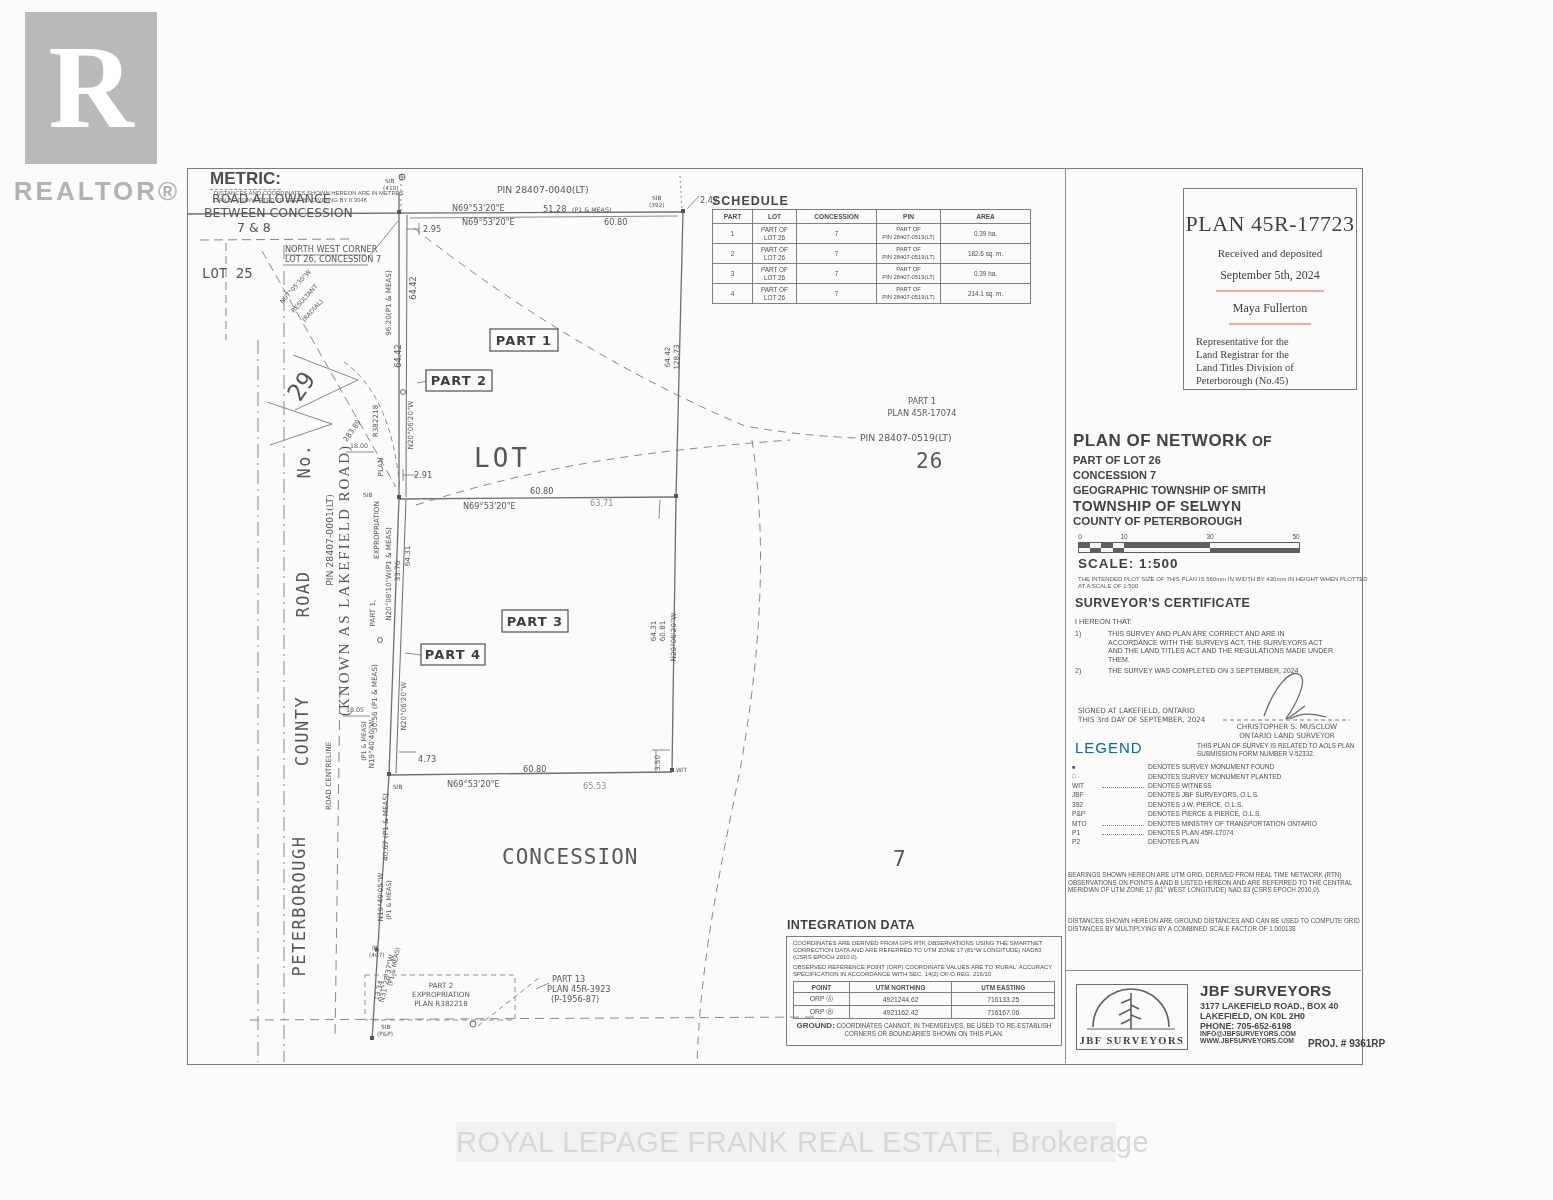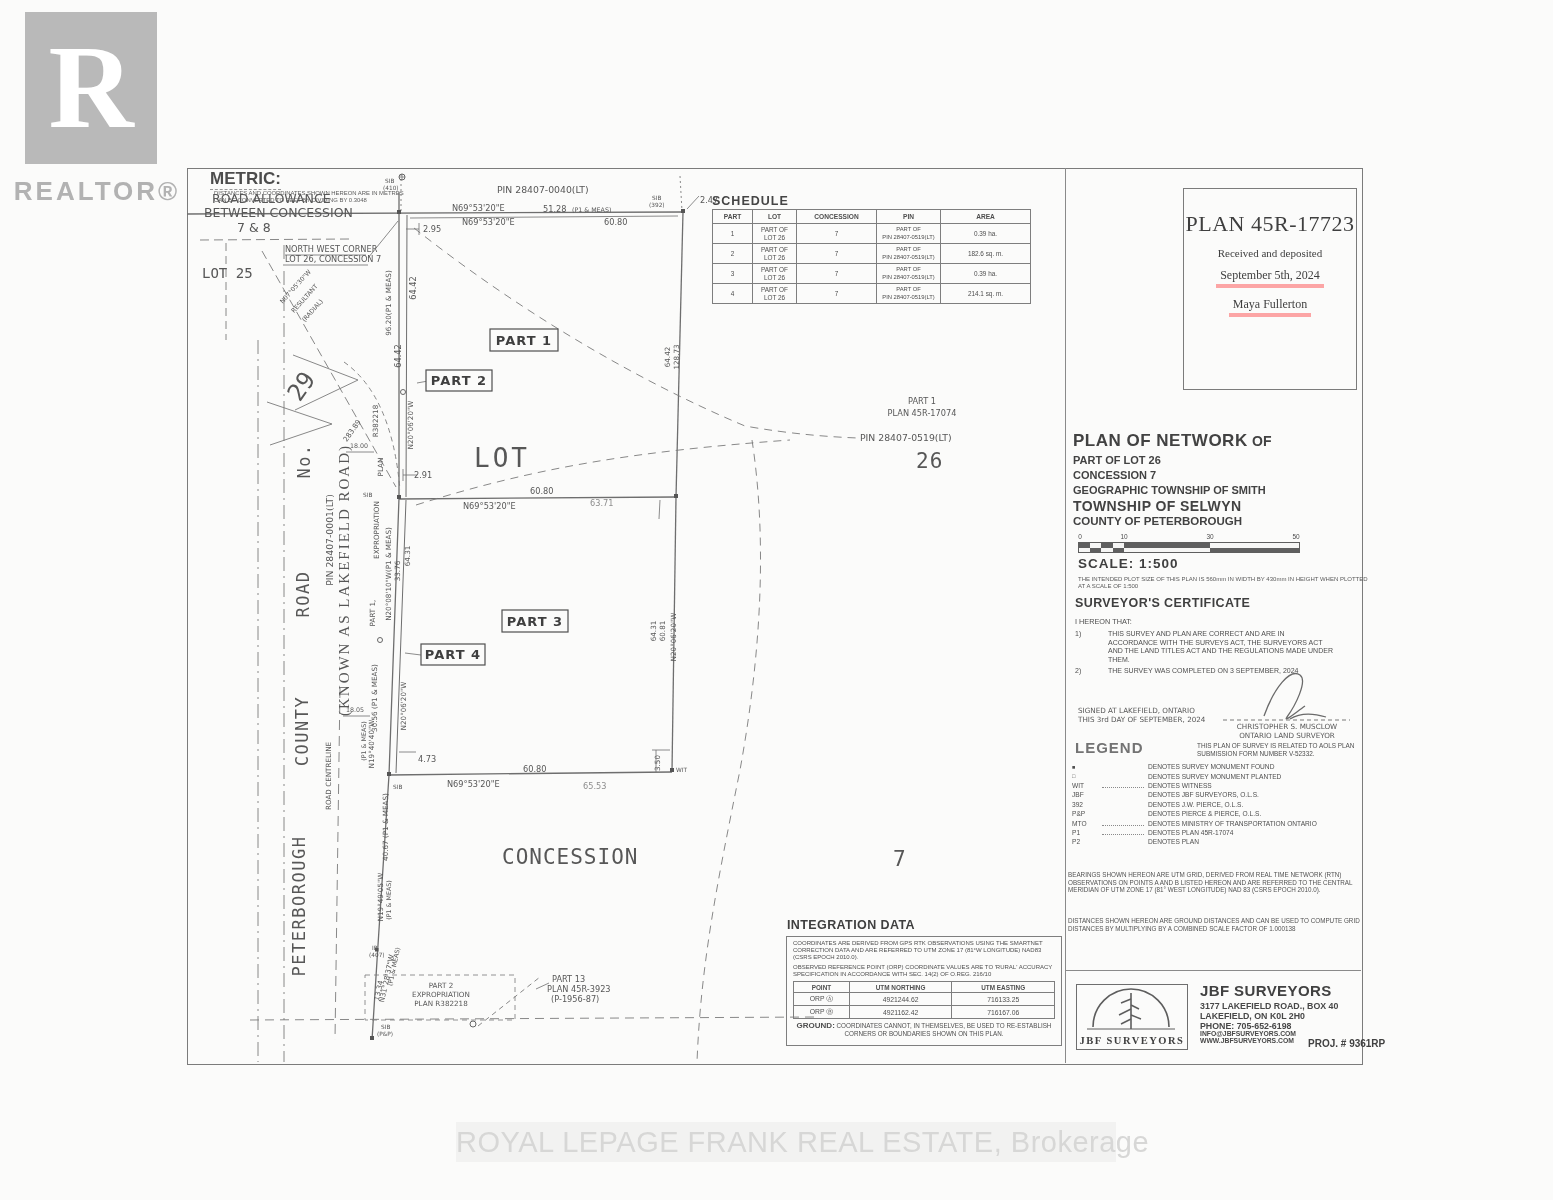--- a/index.html
+++ b/index.html
@@ -27,21 +27,21 @@
   table.sched th,table.sched td{border:1px solid #7e7e7e;text-align:center;vertical-align:middle;padding:0;}
   table.sched th{height:13px;font-size:6.6px;font-weight:bold;}
   table.sched td{height:19px;}
   .prelines{white-space:pre-line;line-height:7.5px;}
   .pincell{font-size:5.8px;}
   
   .deposit{left:1183px;top:188px;width:172px;height:200px;border:1.2px solid #7b7b7b;
     font-family:"Liberation Serif",serif;color:#3f3f3f;text-align:center;}
   .dep-plan{font-size:22px;margin-top:22px;letter-spacing:.5px;}
   .dep-recv{font-size:11px;margin-top:10px;}
-  .dep-date,.dep-name{font-size:12px;margin-top:9px;display:inline-block;border-bottom:4px solid #fca5a5;padding:0 4px 1px;}
+  .dep-date,.dep-name{font-size:12px;margin-top:9px;display:inline-block;border-bottom:2px solid #fca5a5;padding:0 4px 7px;}
   .dep-rep{font-size:10.5px;margin:10px 12px 0;text-align:left;white-space:pre-line;line-height:13px;}
   
   .tb{left:1073px;top:431px;width:290px;color:#424242;}
   .tb-title{font-size:17px;font-weight:bold;letter-spacing:.5px;}
   .tb-of{font-size:14px;font-weight:bold;}
   .tb-l1{font-size:11px;font-weight:bold;margin-top:3px;}
   .tb-l4{font-size:14px;font-weight:bold;margin-top:2px;letter-spacing:.4px;}
   .tb-l5{font-size:11.5px;font-weight:bold;margin-top:1px;}
   
   .sbar-wrap{left:1078px;top:533px;width:222px;height:26px;}
@@ -53,21 +53,21 @@
   .b{background:#5f5f5f;} .w{background:#f6f6f5;}
   .scale-label{left:1078px;top:556px;font-size:13.5px;font-weight:bold;color:#3f3f3f;letter-spacing:1px;}
   .plot-note{left:1078px;top:576px;width:292px;font-size:6px;line-height:7.3px;color:#5a5a5a;}
   
   .cert-h{left:1075px;top:596px;font-size:12.5px;font-weight:bold;color:#3f3f3f;letter-spacing:.4px;}
   .cert-intro{left:1075px;top:617px;font-size:7.3px;color:#4e4e4e;}
   .cert-item{left:1075px;width:270px;font-size:7px;line-height:8.6px;color:#4e4e4e;display:flex;}
   .cert-no{width:33px;flex:none;}
   .aols{left:1197px;top:742px;width:158px;font-size:6.4px;line-height:7.6px;color:#4e4e4e;}
   
-  .legend-h{left:1075px;top:739px;font-size:15px;font-weight:bold;letter-spacing:1px;color:#737373;}
+  .legend-h{left:1075px;top:739px;font-size:15px;font-weight:normal;letter-spacing:1px;color:#0369a1;}
   .legend{left:1072px;top:762px;width:290px;font-size:6.6px;color:#4e4e4e;}
   .lg-row{display:flex;align-items:center;height:9.4px;}
   .lg-sym{width:30px;flex:none;}
   .lg-lead{width:46px;flex:none;}
   .lg-row.dots .lg-lead{border-bottom:1px dotted #8a8a8a;height:1px;align-self:center;margin-top:4px;margin-right:4px;width:42px;}
   .note-par{left:1068px;width:300px;font-size:6.3px;line-height:7.6px;color:#525252;}
   
   .int-h{left:787px;top:918px;font-size:12.5px;font-weight:bold;color:#3f3f3f;letter-spacing:.4px;}
   .int-box{left:786px;top:936px;width:274px;height:108px;border:1px solid #7e7e7e;font-size:6px;color:#4f4f4f;}
   .int-note{margin:3px 6px 0;line-height:7px;}
@@ -172,20 +172,24 @@
     <td>214.1 sq. m.</td>
   </tr>
 </tbody>
   </table>
 
 <div class="abs deposit">
   <div class="dep-plan">PLAN 45R-17723</div>
   <div class="dep-recv">Received and deposited</div>
   <div><span class="dep-date">September 5th, 2024</span></div>
   <div><span class="dep-name">Maya Fullerton</span></div>
+  <div class="dep-rep">Representative for the
+Land Registrar for the
+Land Titles Division of
+Peterborough  (No.45)</div>
 </div>
 
 <div class="abs tb">
   <div><span class="tb-title">PLAN OF NETWORK</span>
        <span class="tb-of">OF</span></div>
   <div class="tb-l1">PART OF LOT 26</div>
   <div class="tb-l1">CONCESSION 7</div>
   <div class="tb-l1">GEOGRAPHIC TOWNSHIP OF SMITH</div>
   <div class="tb-l4">TOWNSHIP OF SELWYN</div>
   <div class="tb-l5">COUNTY OF PETERBOROUGH</div>

